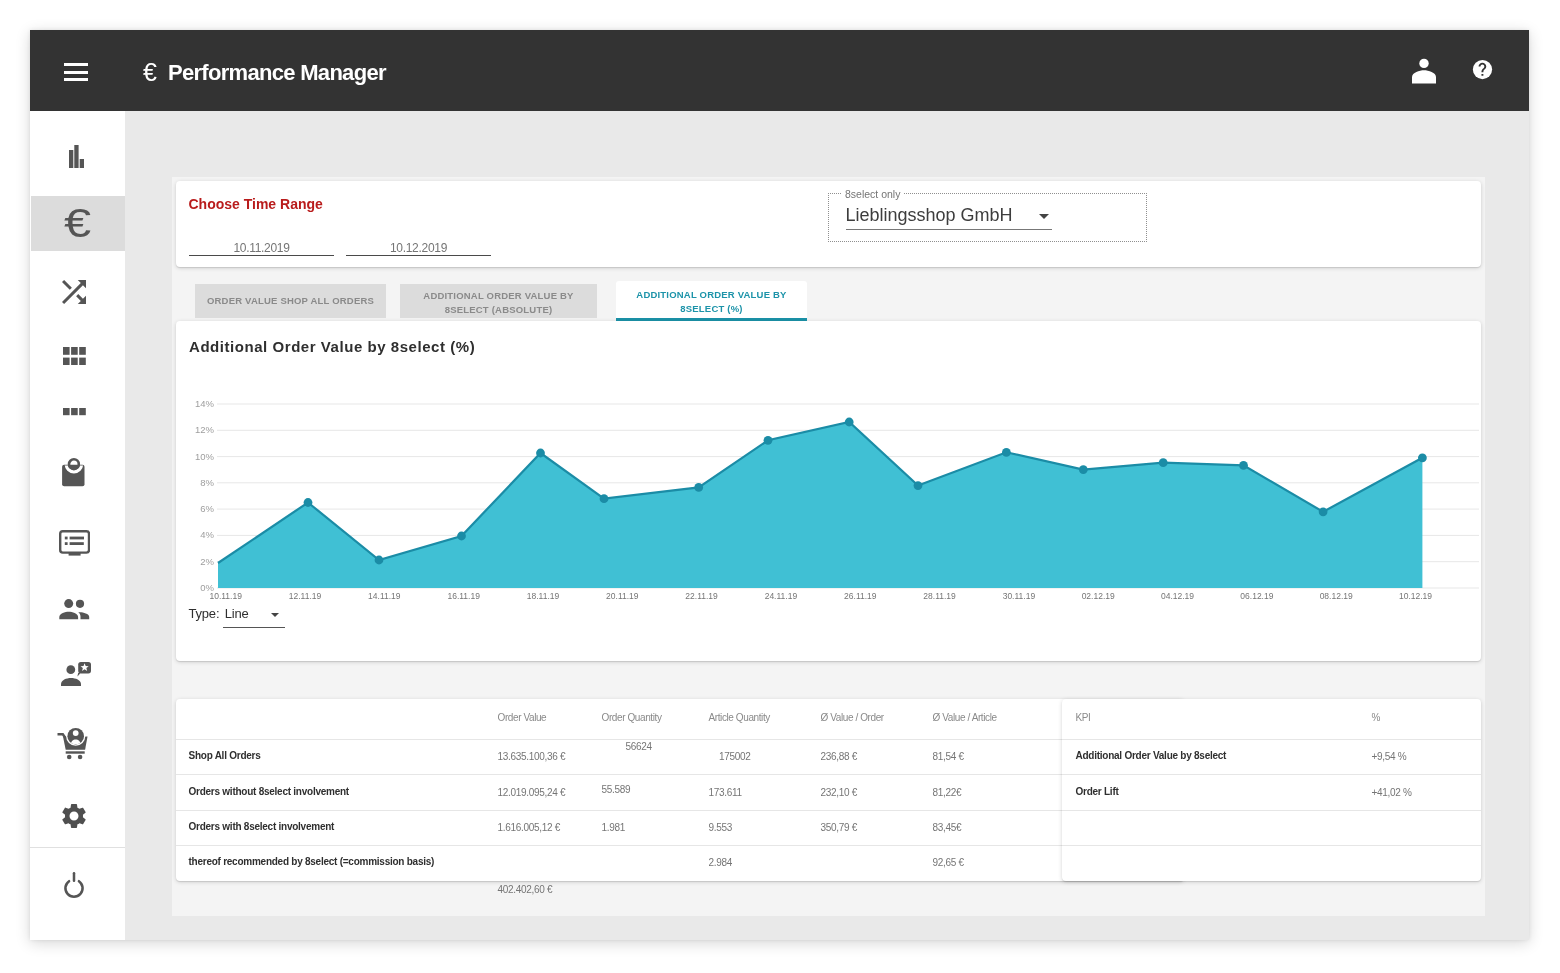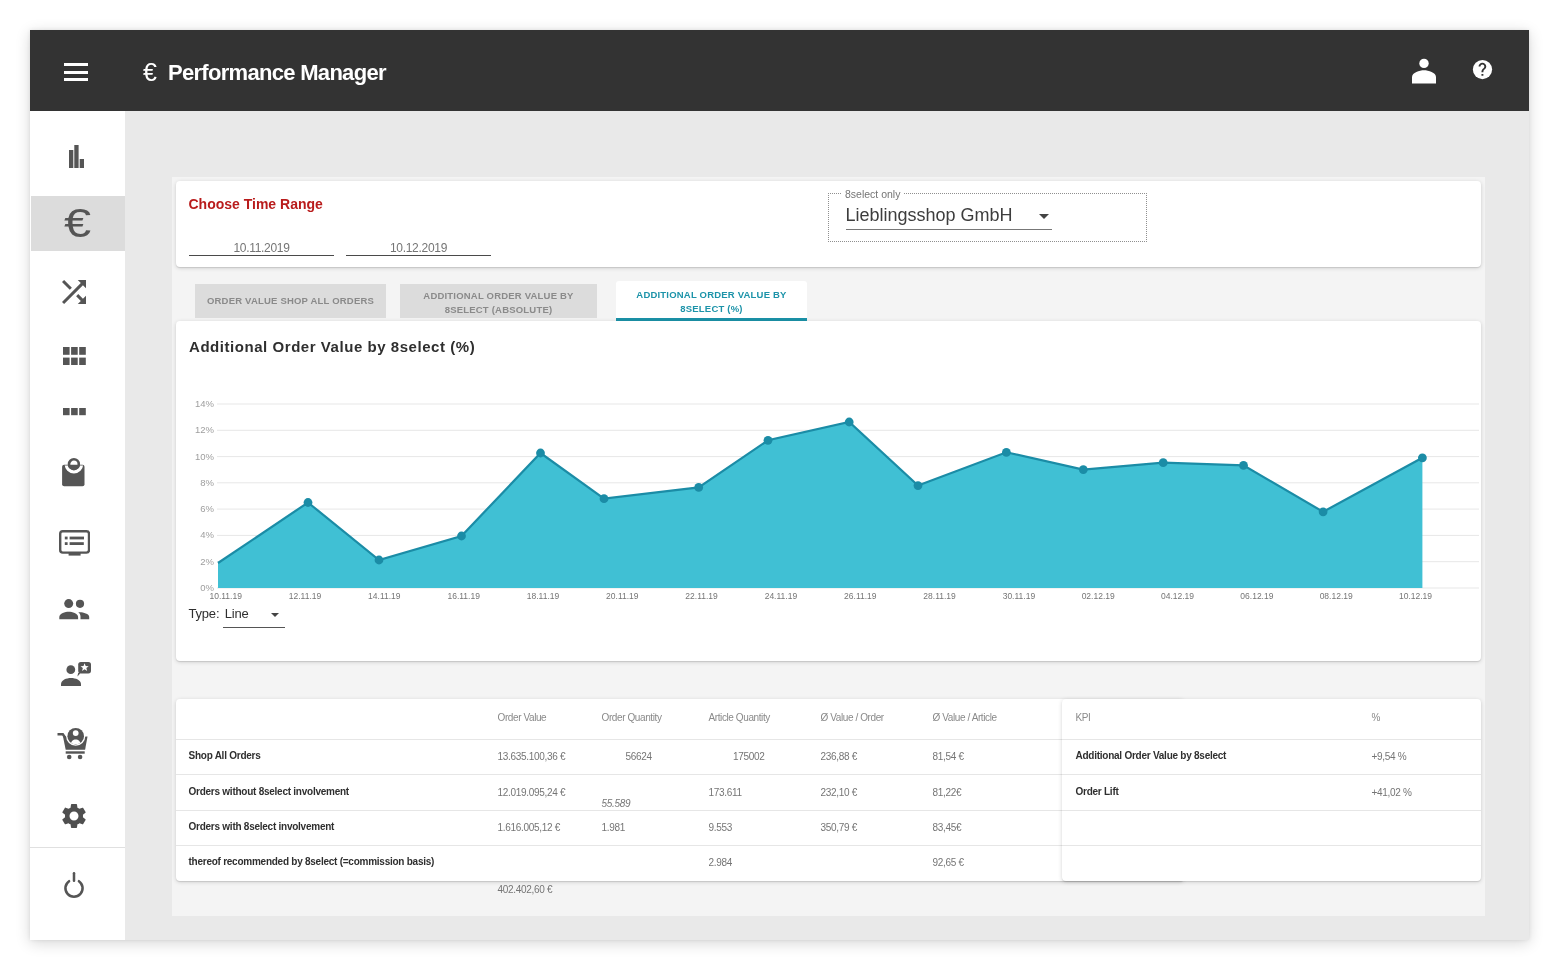--- a/index.html
+++ b/index.html
@@ -223,28 +223,28 @@
 
   <div class="card tablecard" style="left:146px; width:1008px;">
     <div class="th" style="left:321.5px; top:13px;">Order Value</div>
     <div class="th" style="left:425.5px; top:13px;">Order Quantity</div>
     <div class="th" style="left:532.5px; top:13px;">Article Quantity</div>
     <div class="th" style="left:644.5px; top:13px;">Ø Value / Order</div>
     <div class="th" style="left:756.5px; top:13px;">Ø Value / Article</div>
     <div class="tsep" style="top:39.5px"></div>
     <div class="tlabel" style="left:12.5px; top:51px;">Shop All Orders</div>
     <div class="tval" style="left:321.5px; top:52px;">13.635.100,36 €</div>
-    <div class="tval" style="left:425.5px; top:52px;padding-left:24px;">56624</div>
-    <div class="tval" style="left:557px; top:52px;">175002</div>
+    <div class="tval" style="left:425.5px; top:42px;padding-left:24px;">56624</div>
+    <div class="tval" style="left:543px; top:52px;">175002</div>
     <div class="tval" style="left:644.5px; top:52px;">236,88 €</div>
     <div class="tval" style="left:756.5px; top:52px;">81,54 €</div>
     <div class="tsep" style="top:75px"></div>
     <div class="tlabel" style="left:12.5px; top:86.5px;">Orders without 8select involvement</div>
     <div class="tval" style="left:321.5px; top:87.5px;">12.019.095,24 €</div>
-    <div class="tval" style="left:425.5px; top:99px;font-style:italic;">55.589</div>
+    <div class="tval" style="left:425.5px; top:85px;">55.589</div>
     <div class="tval" style="left:532.5px; top:87.5px;">173.611</div>
     <div class="tval" style="left:644.5px; top:87.5px;">232,10 €</div>
     <div class="tval" style="left:756.5px; top:87.5px;">81,22€</div>
     <div class="tsep" style="top:110.5px"></div>
     <div class="tlabel" style="left:12.5px; top:122px;">Orders with 8select involvement</div>
     <div class="tval" style="left:321.5px; top:123px;">1.616.005,12 €</div>
     <div class="tval" style="left:425.5px; top:123px;">1.981</div>
     <div class="tval" style="left:532.5px; top:123px;text-align:center;">9.553</div>
     <div class="tval" style="left:644.5px; top:123px;">350,79 €</div>
     <div class="tval" style="left:756.5px; top:123px;">83,45€</div>

